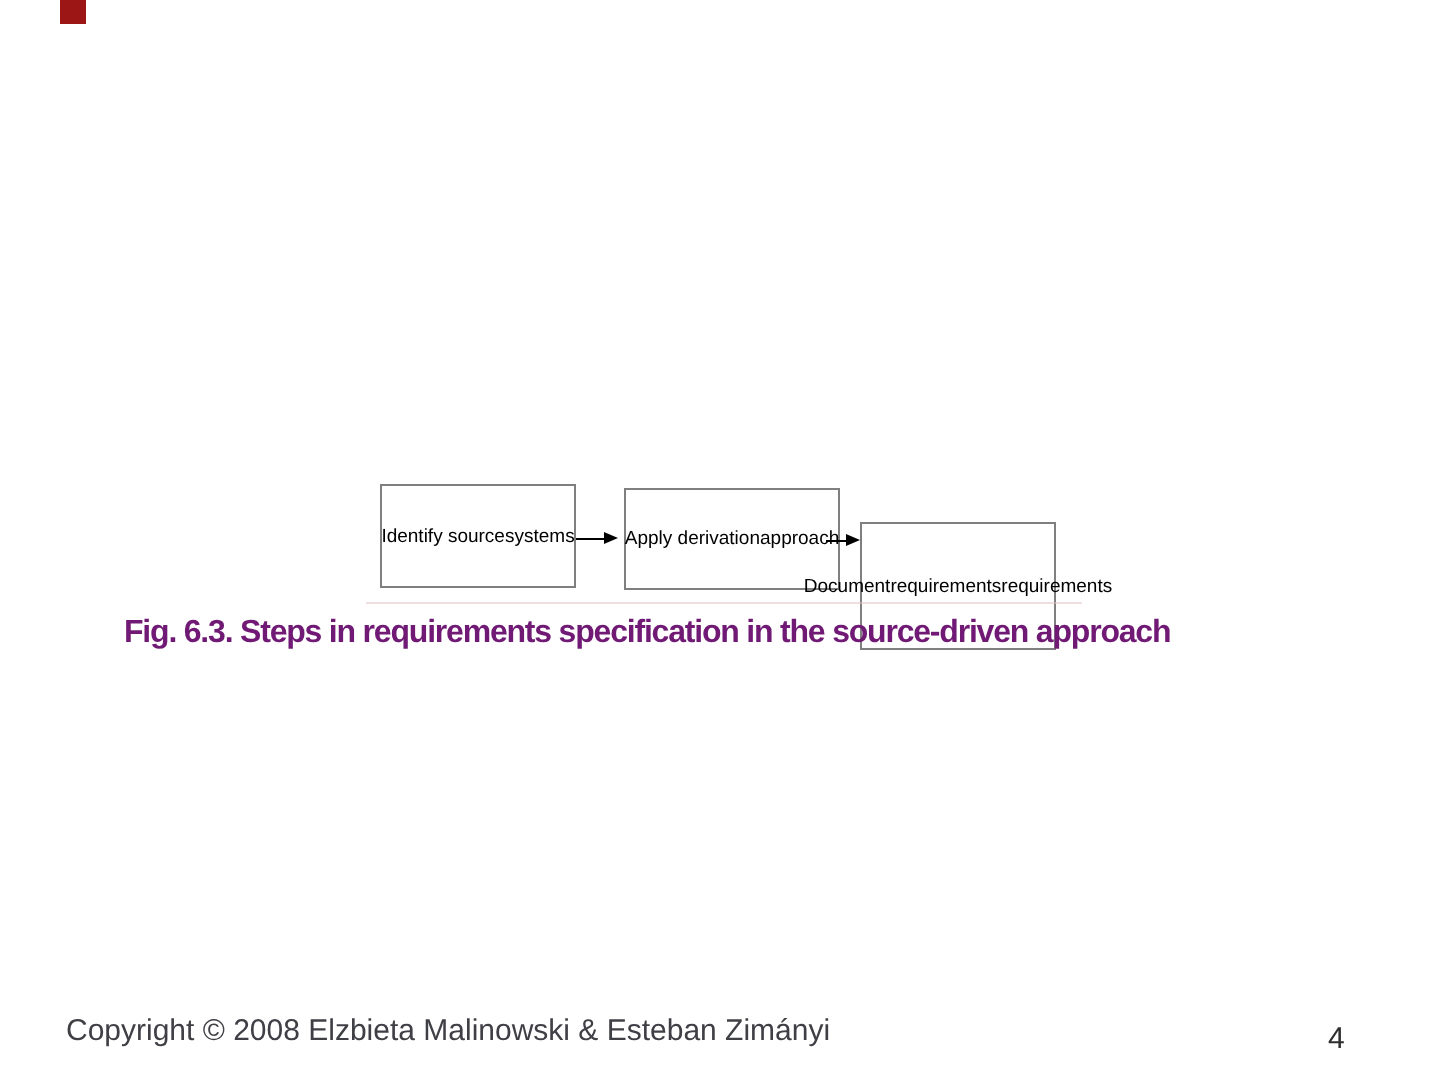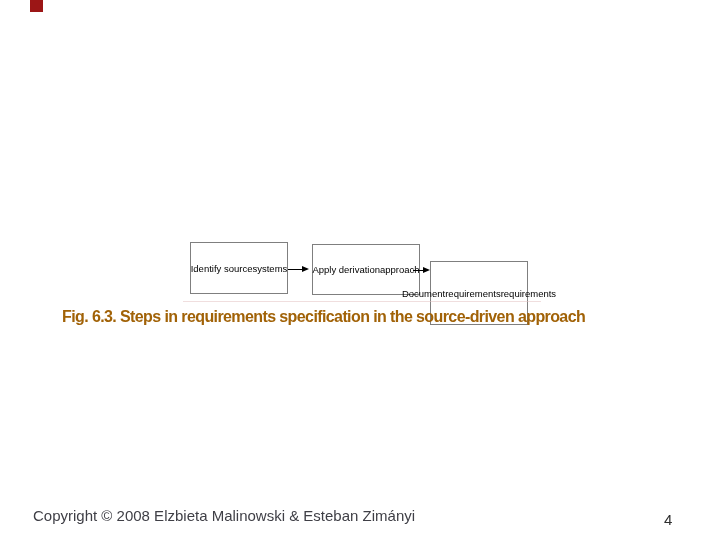--- a/index.html
+++ b/index.html
@@ -67,21 +67,21 @@
     opacity: 0.55;
   }
   .caption {
     position: absolute;
     left: 62px;
     top: 308px;
     width: 640px;
     font-size: 16px;
     font-weight: bold;
     letter-spacing: -0.6px;
-    color: #a16207;
+    color: #701a75;
     white-space: nowrap;
   }
   .footer-copyright {
     position: absolute;
     left: 33px;
     top: 507px;
     font-size: 15px;
     color: #3f3f46;
     white-space: nowrap;
   }

